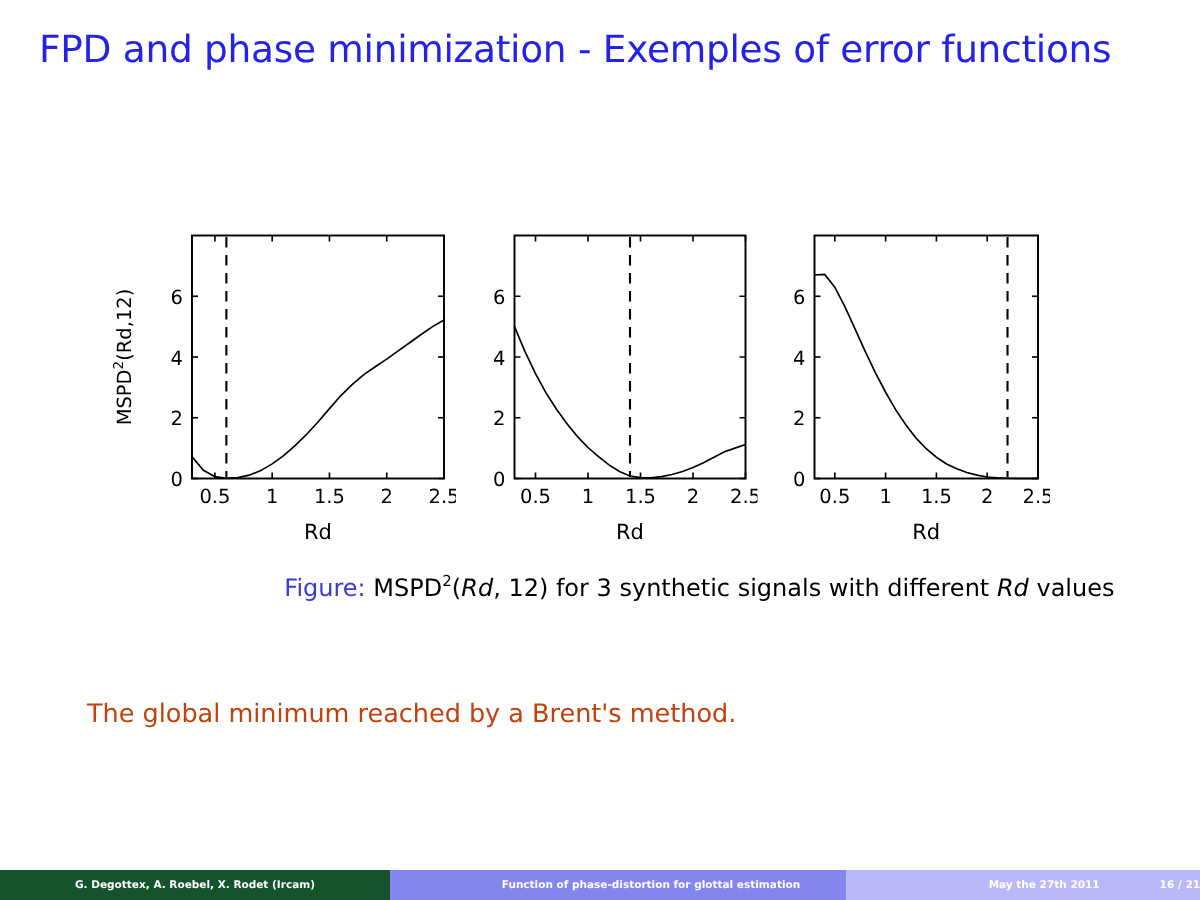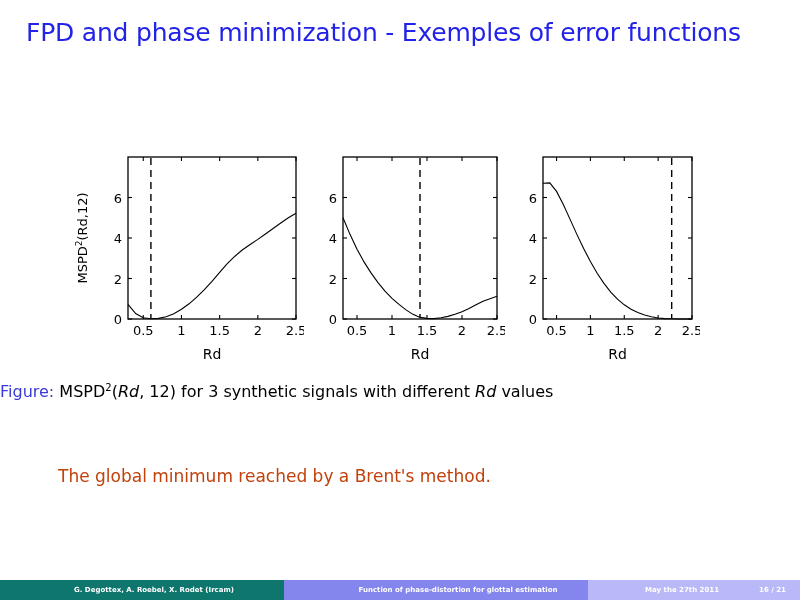--- a/index.html
+++ b/index.html
@@ -42,21 +42,21 @@
     height: 220px;
   }
   .plot-svg { display: block; }
 
   
   #figure-caption {
     position: absolute;
     left: 0;
     top: 382px;
     width: 743px;
-    text-align: left;
+    text-align: right;
     font-size: 16px;
     color: #000000;
     font-family: "DejaVu Sans", sans-serif;
   }
   #figure-caption .cap-key { color: #3a3ad8; }
   #figure-caption .mathit { font-style: italic; }
   #figure-caption sup { font-size: 10px; }
 
   
   #body-text {
@@ -82,24 +82,24 @@
     font-family: "DejaVu Sans", sans-serif;
     color: #ffffff;
   }
   .footer-seg {
     display: flex;
     align-items: center;
     justify-content: center;
     white-space: nowrap;
     overflow: hidden;
   }
-  #footer-authors { width: 260px; background: #0f766e; padding-left: 24px; }
+  #footer-authors { width: 260px; background: #14532d; }
   #footer-title   { width: 260px; background: #8585ee; padding-left: 44px; }
   #footer-right   { flex: 1 1 auto; background: #b9b9f7; display: flex;
-                    align-items: center; justify-content: flex-end; padding-right: 14px; gap: 40px; }
+                    align-items: center; justify-content: flex-end; gap: 40px; }
   #footer-right span { display: inline-block; }
 </style>
 </head>
 <body>
 
 <div id="slide-title">FPD and phase minimization - Exemples of error functions</div>
 
 <div id="figure-block">
   <div class="plot-wrap" id="plot-wrap-0" style="left:60px;">
       <svg width="244" height="220" class="plot-svg">

